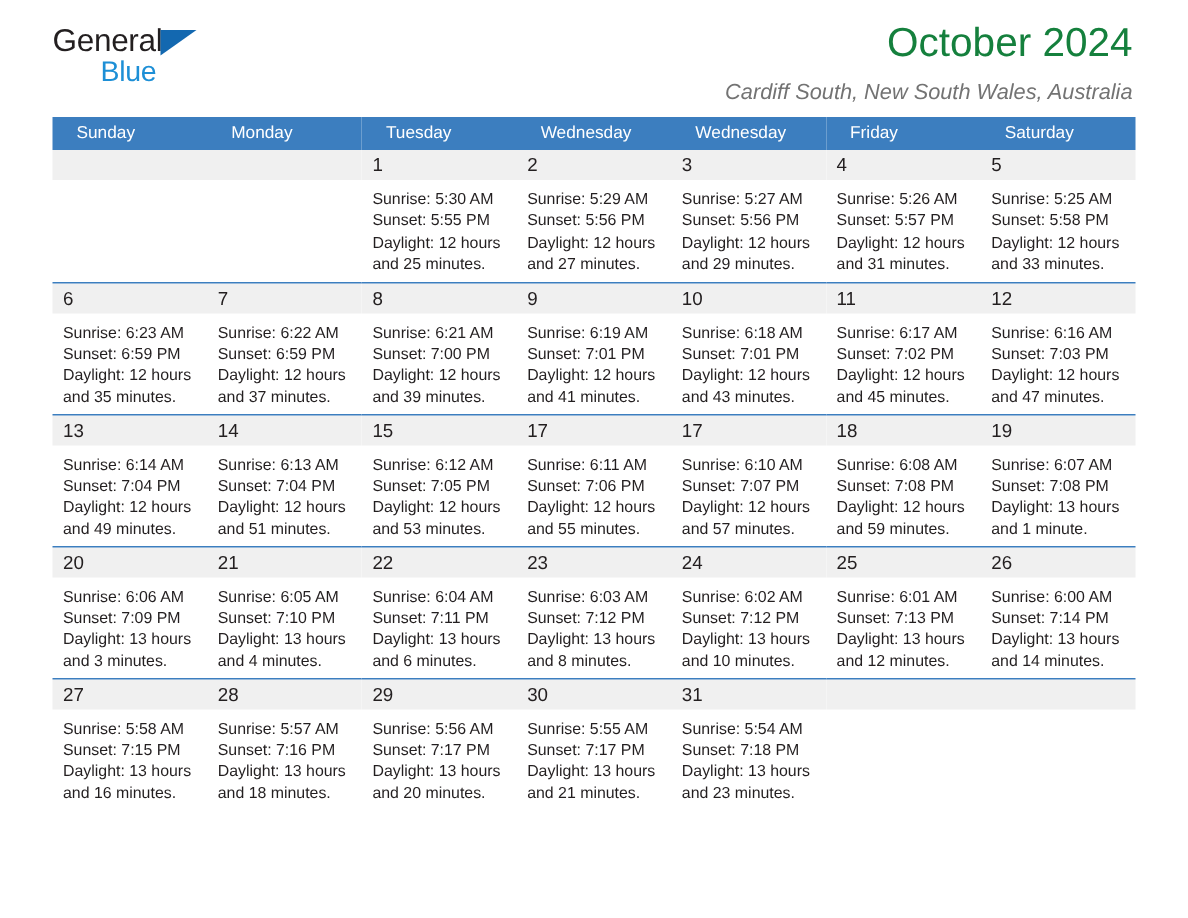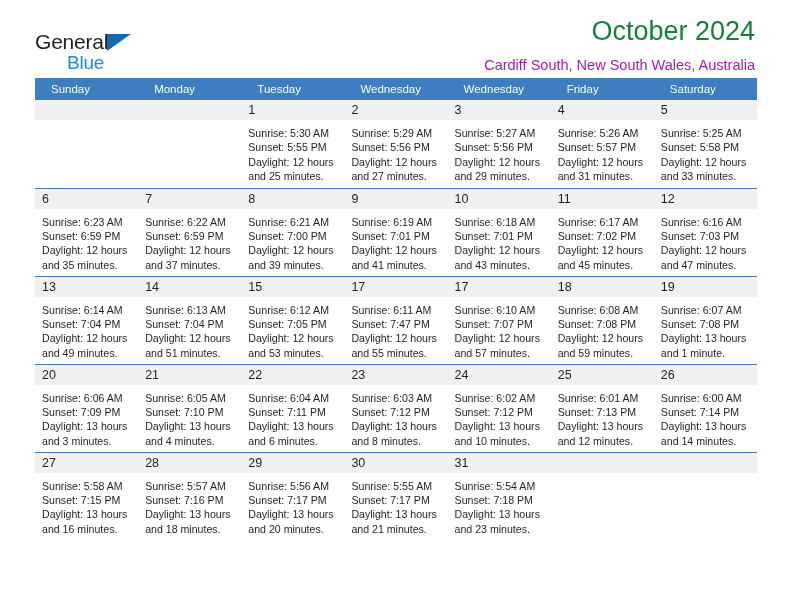--- a/index.html
+++ b/index.html
@@ -18,21 +18,21 @@
     position: relative;
     width: 792px;
     height: 612px;
     box-sizing: border-box;
     padding: 0 35px;
   }
 
   
   .top {
     display: flex;
-    align-items: flex-end;
+    align-items: flex-start;
     justify-content: space-between;
     padding-top: 15px;
     height: 72px;
     box-sizing: border-box;
   }
   .logo {
     position: relative;
     width: 116px;
     padding-top: 2px;
   }
@@ -68,22 +68,23 @@
   }
   .cal-title {
     font-size: 27px;
     color: #15803d;
     line-height: 1;
     margin-bottom: 13px;
     font-weight: normal;
   }
   .cal-sub {
     font-size: 14.5px;
-    color: #a21caf;
+    color: #737373;
     line-height: 1;
+    font-style: italic;
   }
 
   
   .cal {
     width: 722px;
     border-collapse: collapse;
     table-layout: fixed;
     margin-top: 6px;
   }
   .cal th {
@@ -346,21 +347,21 @@
                 <div>Daylight: 12 hours</div>
                 <div>and 53 minutes.</div>
               </div>
             </div>
           </td>
           <td>
             <div class="cell">
               <div class="daynum">17</div>
               <div class="info">
                 <div>Sunrise: 6:11 AM</div>
-                <div>Sunset: 7:47 PM</div>
+                <div>Sunset: 7:06 PM</div>
                 <div>Daylight: 12 hours</div>
                 <div>and 55 minutes.</div>
               </div>
             </div>
           </td>
           <td>
             <div class="cell">
               <div class="daynum">17</div>
               <div class="info">
                 <div>Sunrise: 6:10 AM</div>

